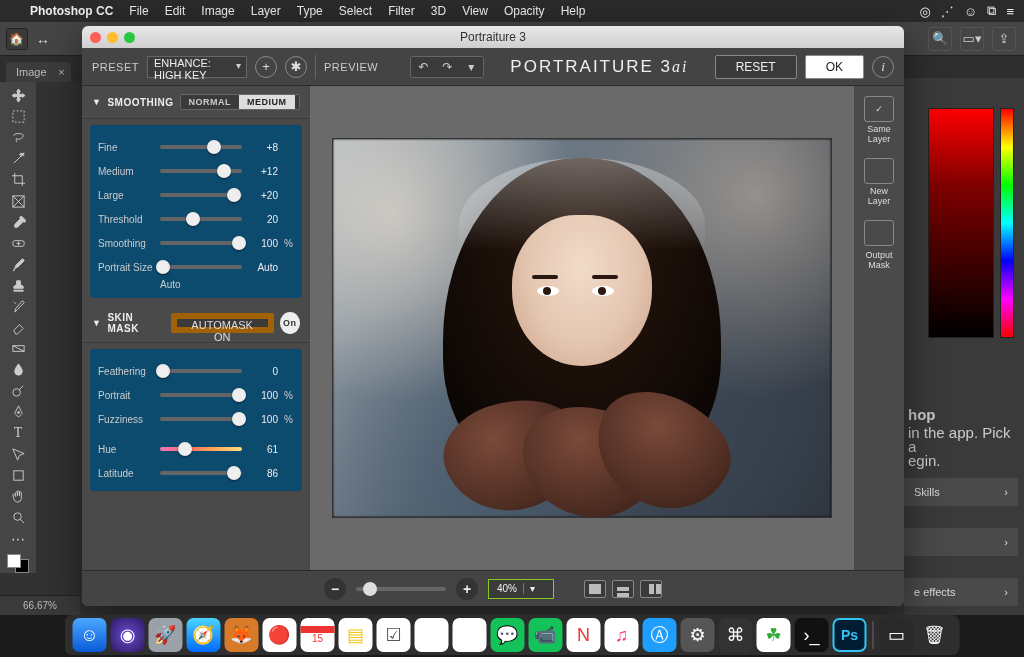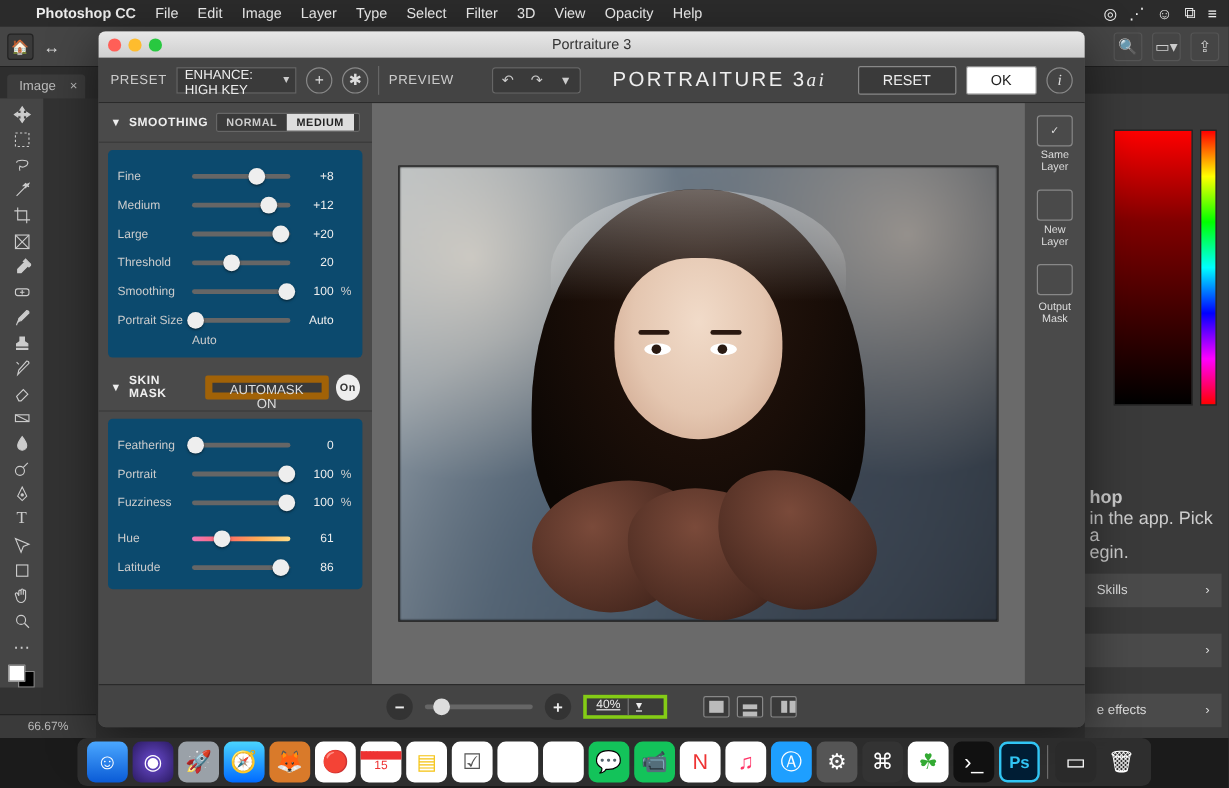--- a/index.html
+++ b/index.html
@@ -128,21 +128,21 @@
 
   
   .plugin .rcol { width:50px; background:#4a4a4a; display:flex; flex-direction:column; align-items:center; padding-top:10px; gap:14px; color:#ddd; font-size:9px; text-align:center;}
   .rcol .box { width:30px; height:26px; border:1px solid #888; border-radius:3px; display:flex;align-items:center;justify-content:center;}
 
   
   .plugin .bottombar { position:absolute; bottom:0; left:0; right:0; height:36px; background:#444; border-top:1px solid #2a2a2a; display:flex; align-items:center; justify-content:center; gap:10px;}
   .bottombar .circ2 { width:22px; height:22px; border-radius:50%; background:#333; color:#eee; display:flex;align-items:center;justify-content:center; font-size:14px; font-weight:700;}
   .bottombar .zoomtrack { width:90px; height:4px; background:#666; border-radius:2px; position:relative;}
   .bottombar .zoomtrack .th { position:absolute; left:8%; top:-5px; width:14px; height:14px; background:#ddd; border-radius:50%;}
-  .bottombar .pct { border:3px solid #84cc16; height:20px; padding:0 18px 0 8px; color:#eee; font-size:10px; display:flex; position:relative; background:#3a3a3a;text-decoration:underline;}
+  .bottombar .pct { border:1px solid #84cc16; height:20px; padding:0 18px 0 8px; color:#eee; font-size:10px; display:flex; align-items:center; position:relative; background:#3a3a3a;}
   .bottombar .pct .dd { border-left:1px solid #777; padding-left:6px; margin-left:6px;}
   .bottombar .viewgrp { display:flex; gap:6px; margin-left:20px;}
   .bottombar .viewgrp span { width:22px; height:18px; border:1px solid #888; border-radius:2px; background:#3a3a3a; display:flex;align-items:center;justify-content:center;}
   .bottombar .viewgrp span div{background:#bbb;}
 
   
   .dock { position:absolute; bottom:2px; left:50%; transform:translateX(-50%); height:40px; padding:2px 8px; background:rgba(60,60,60,.6); border-radius:8px; display:flex; align-items:center; gap:4px; z-index:20; backdrop-filter:blur(6px);}
   .dock .app { width:34px; height:34px; border-radius:7px; display:flex;align-items:center;justify-content:center; font-size:18px; color:#fff;}
   .dock .sep { width:1px; height:28px; background:rgba(255,255,255,.3); margin:0 2px;}
 </style>

